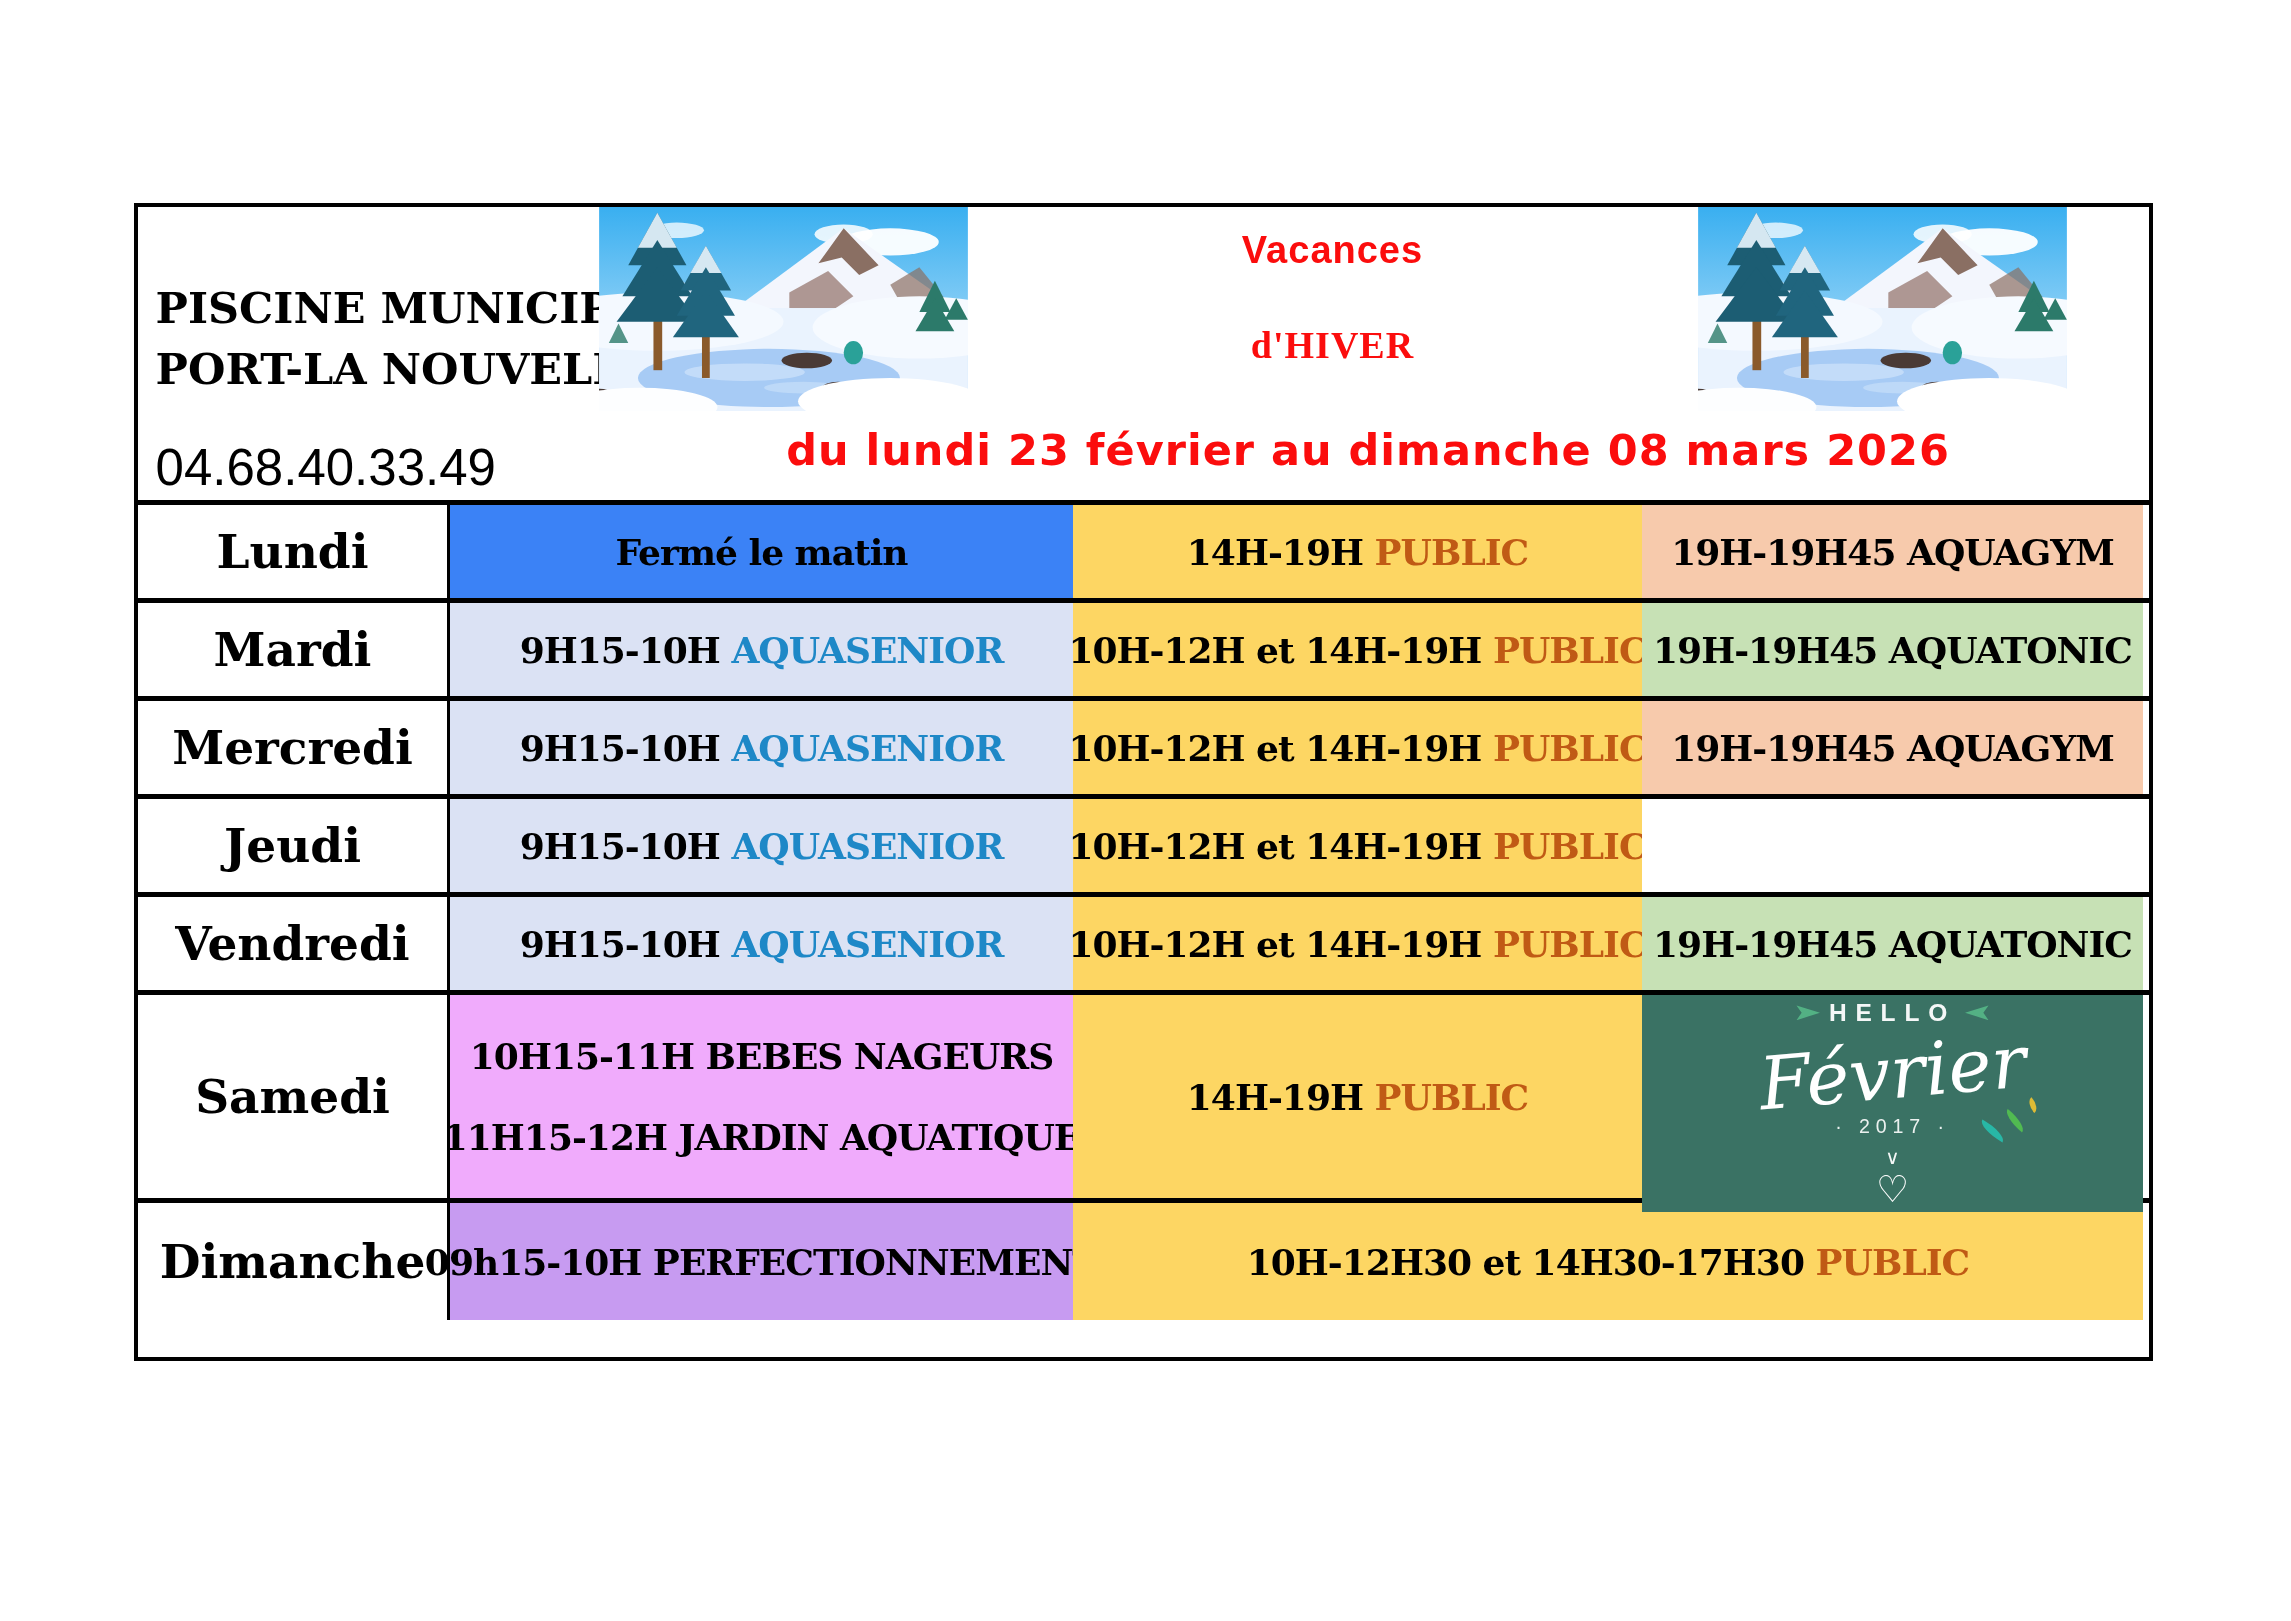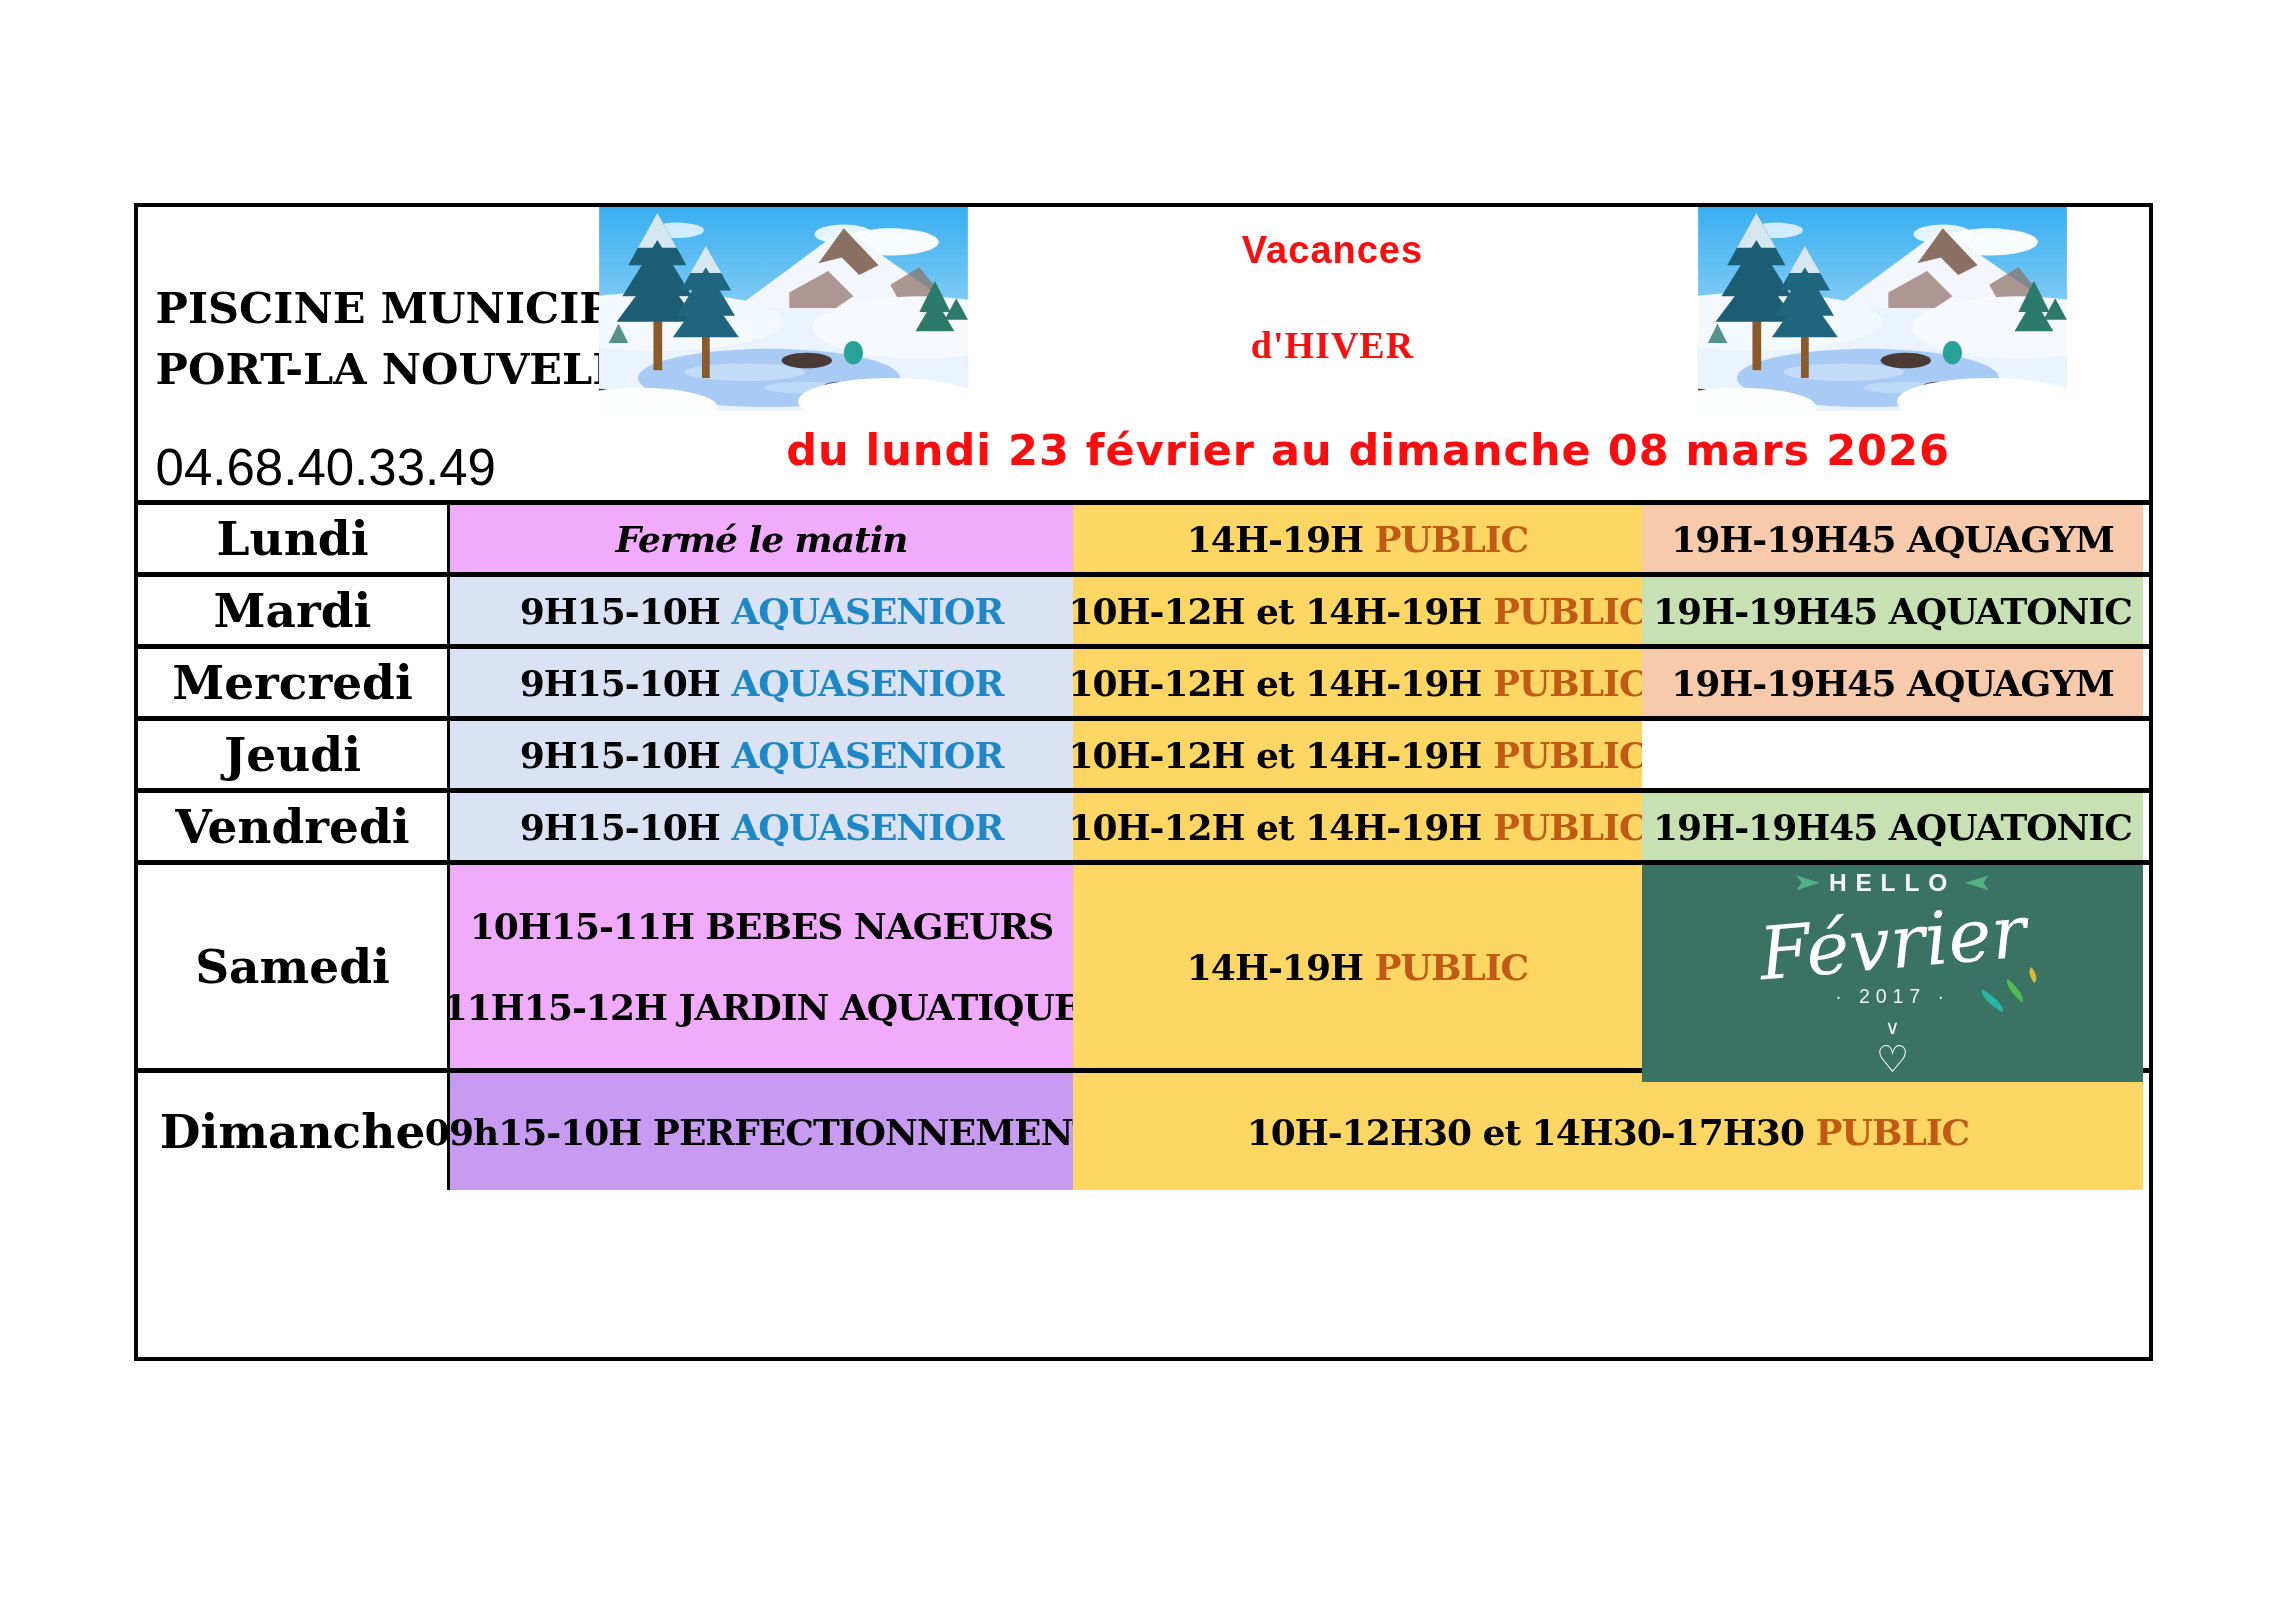--- a/index.html
+++ b/index.html
@@ -39,21 +39,21 @@
   .event-line1 { top: 21.6px; }
   .event-line2 { top: 116px; font-family: Liberation Serif, serif; }
   .date-range {
     position: absolute; left: 451px; width: 1558px; top: 218px; text-align: center;
     font-family: "DejaVu Sans", sans-serif; font-weight: bold;
     font-size: 43px; letter-spacing: 1px;
   }
   
   .t-row {
     display: grid; grid-template-columns: 312px 623px 569px 501px;
-    height: 72px; border-bottom: 5.9px solid #000; position: relative; background:#fff;
+    height: 98px; border-bottom: 5.9px solid #000; position: relative; background:#fff;
   }
   .t-row.tall { height: 208px; }
   .t-row.last { height: 117px; border-bottom: none; }
   .day-cell {
     display: flex; align-items: center; justify-content: center;
     background: #fff; border-right: 3.9px solid #000;
     font-weight: bold; font-size: 47px; color: #000;
   }
   .cell {
     display: flex; flex-direction: column; align-items: center; justify-content: center;
@@ -160,21 +160,21 @@
       </svg>
 
       <div class="event-line event-line1" style="color: rgb(251, 13, 13);">Vacances</div>
       <div class="event-line event-line2" style="color: rgb(251, 13, 13);">d'HIVER</div>
       <div class="date-range" style="color: rgb(251, 13, 13);">du lundi 23 février au dimanche 08 mars 2026</div>
     </div>
 
     <div id="schedule-body">
         <div class="t-row">
           <div class="day-cell">Lundi</div>
-          <div class="cell" style="background: #f0abfc; font-style: italic;">
+          <div class="cell" style="background: #3b82f6;">
             <div class="line"><span class="seg seg-time">Fermé le matin</span></div>
           </div>
           <div class="cell" style="background: rgb(253, 214, 99);">
             <div class="line"><span class="seg seg-time">14H-19H</span> <span class="seg seg-public" style="color: rgb(192, 90, 21);">PUBLIC</span></div>
           </div>
           <div class="cell" style="background: rgb(247, 202, 172);">
             <div class="line"><span class="seg seg-time">19H-19H45</span> <span class="seg seg-activity">AQUAGYM</span></div>
           </div>
         </div>
         <div class="t-row">

